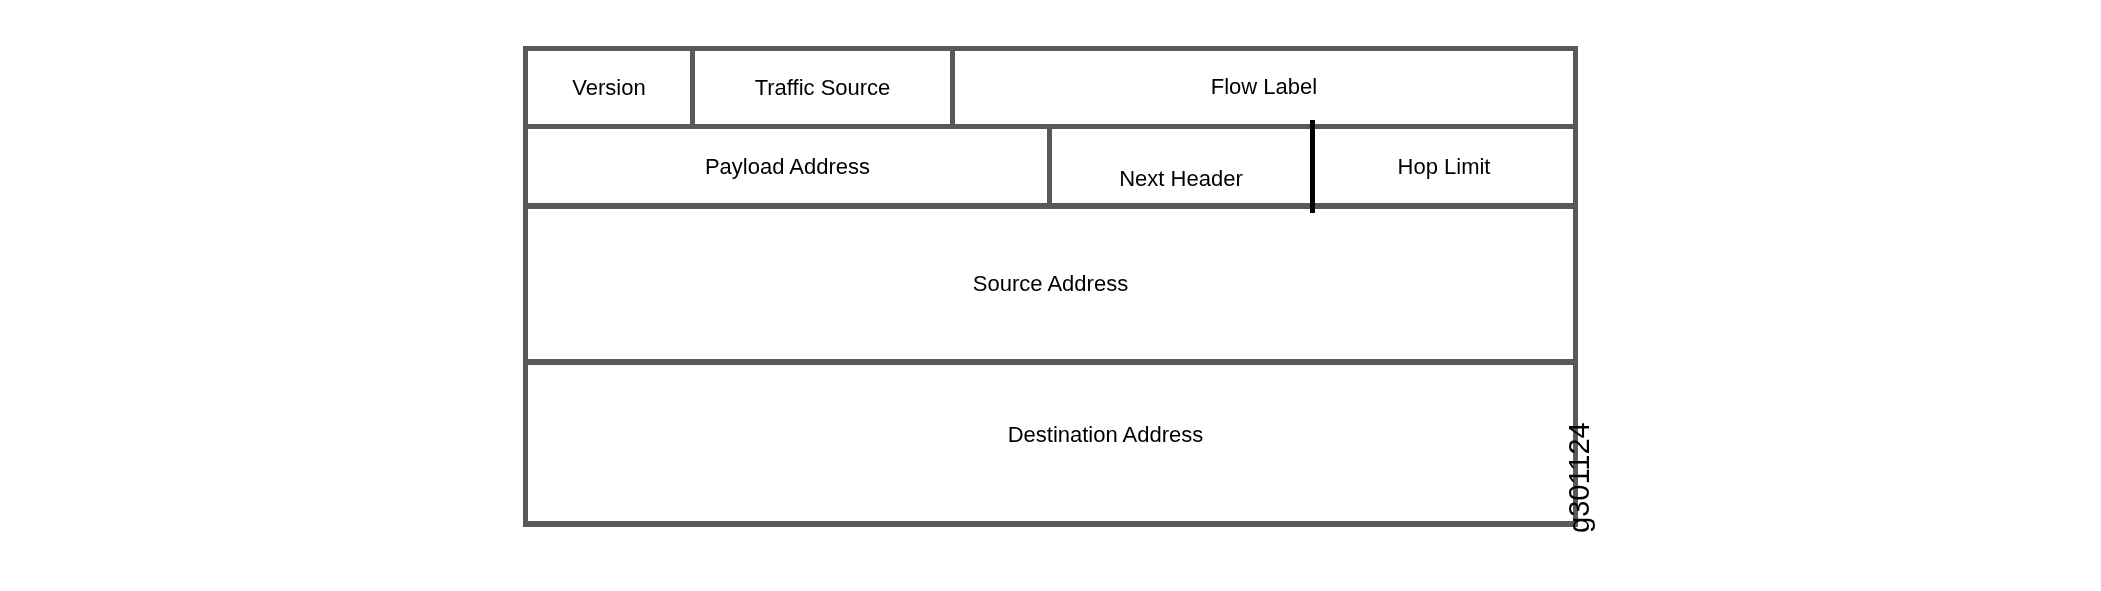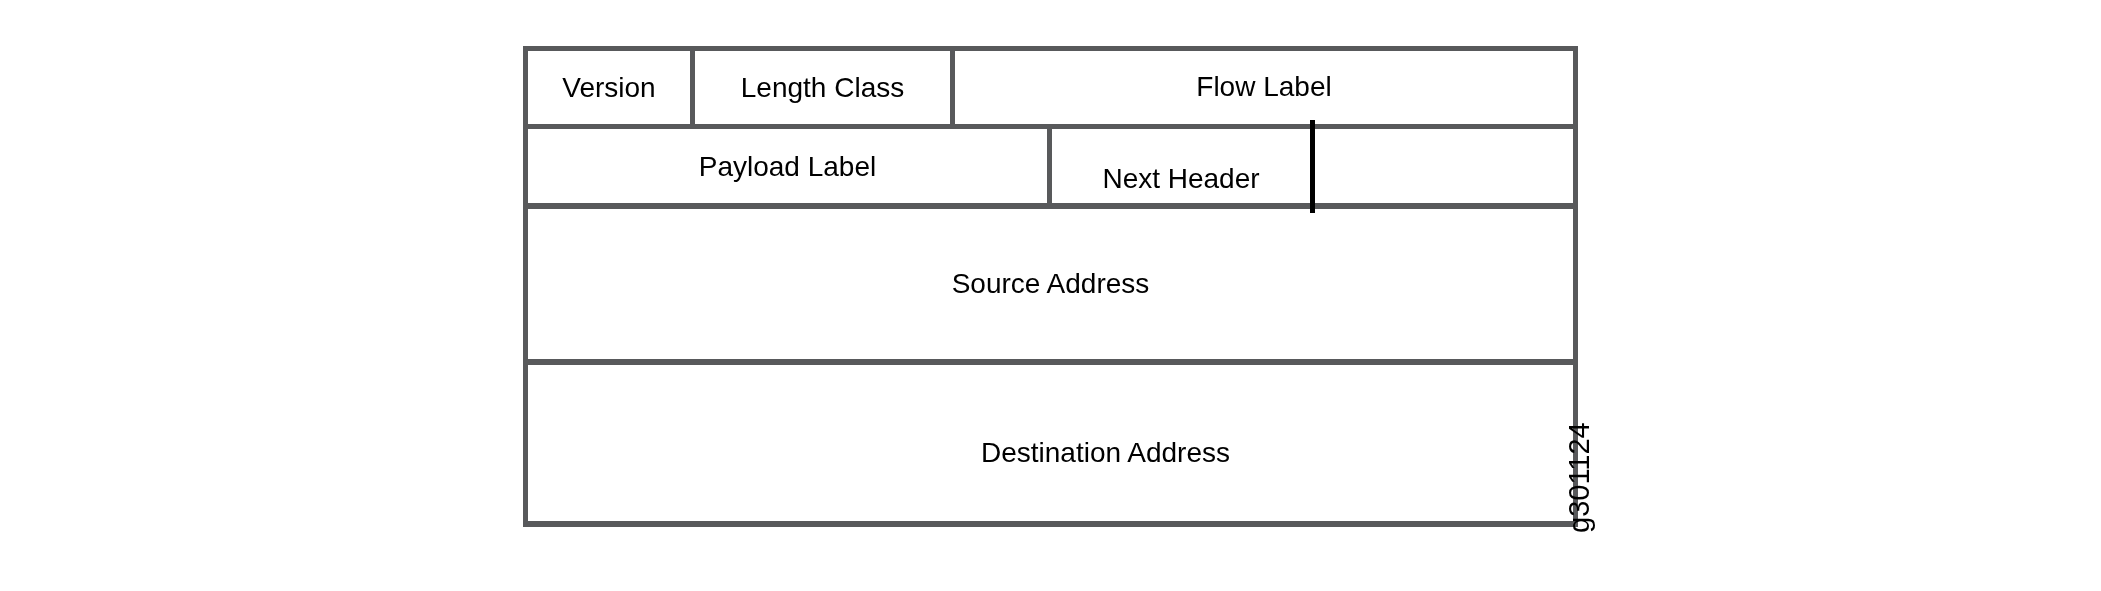--- a/index.html
+++ b/index.html
@@ -42,32 +42,32 @@
   .v-r1a    { left: 167px;  top: 0;    width: 5px; height: 83px; }
   .v-r1b    { left: 427px;  top: 0;    width: 5px; height: 83px; }
   .v-r2a    { left: 524px;  top: 78px; width: 5px; height: 85px; }
   .v-r2b    { left: 787px;  top: 74px; width: 5px; height: 93px; }
   
   .cell {
     position: absolute;
     display: flex;
     align-items: center;
     justify-content: center;
-    font-size: 28px;
+    font-size: 22px;
     color: #000000;
     text-align: center;
   }
   .cell-version  { left: 0;     top: 0;     width: 172px;  height: 83px; }
   .cell-traffic  { left: 167px; top: 0;     width: 265px;  height: 83px; }
   .cell-flow     { left: 427px; top: 0;     width: 628px;  height: 81px; }
   .cell-payload  { left: 0;     top: 78px;  width: 529px;  height: 85px; }
   .cell-next     { left: 524px; top: 78px;  width: 268px;  height: 85px; margin-top: 12px; }
   .cell-hop      { left: 787px; top: 78px;  width: 268px;  height: 85px; }
   .cell-source   { left: 0;     top: 157px; width: 1055px; height: 162px; border-radius: 28px; }
-  .cell-dest     { left: 0;     top: 323px; width: 1165px; height: 168px; }
+  .cell-dest     { left: 0;     top: 305px; width: 1165px; height: 168px; }
   
   .figure-id {
     position: absolute;
     left: 1597px;
     top: 497px;
     height: 36px;
     line-height: 36px;
     font-size: 29px;
     color: #000000;
     white-space: nowrap;
@@ -90,31 +90,34 @@
     <div class="line v-right"></div>
     <div class="line v-r1a"></div>
     <div class="line v-r1b"></div>
     <div class="line v-r2a"></div>
     <div class="line black v-r2b"></div>
 
     <div class="cell cell-version">
       <span>Version</span>
     </div>
     <div class="cell cell-traffic">
-      <span>Length Class</span>
+      <span>Traffic Source</span>
     </div>
     <div class="cell cell-flow">
       <span>Flow Label</span>
     </div>
 
     <div class="cell cell-payload">
-      <span>Payload Label</span>
+      <span>Payload Address</span>
     </div>
     <div class="cell cell-next">
       <span>Next Header</span>
+    </div>
+    <div class="cell cell-hop">
+      <span>Hop Limit</span>
     </div>
 
     <div class="cell cell-source">
       <span>Source Address</span>
     </div>
 
     <div class="cell cell-dest">
       <span>Destination Address</span>
     </div>
 

